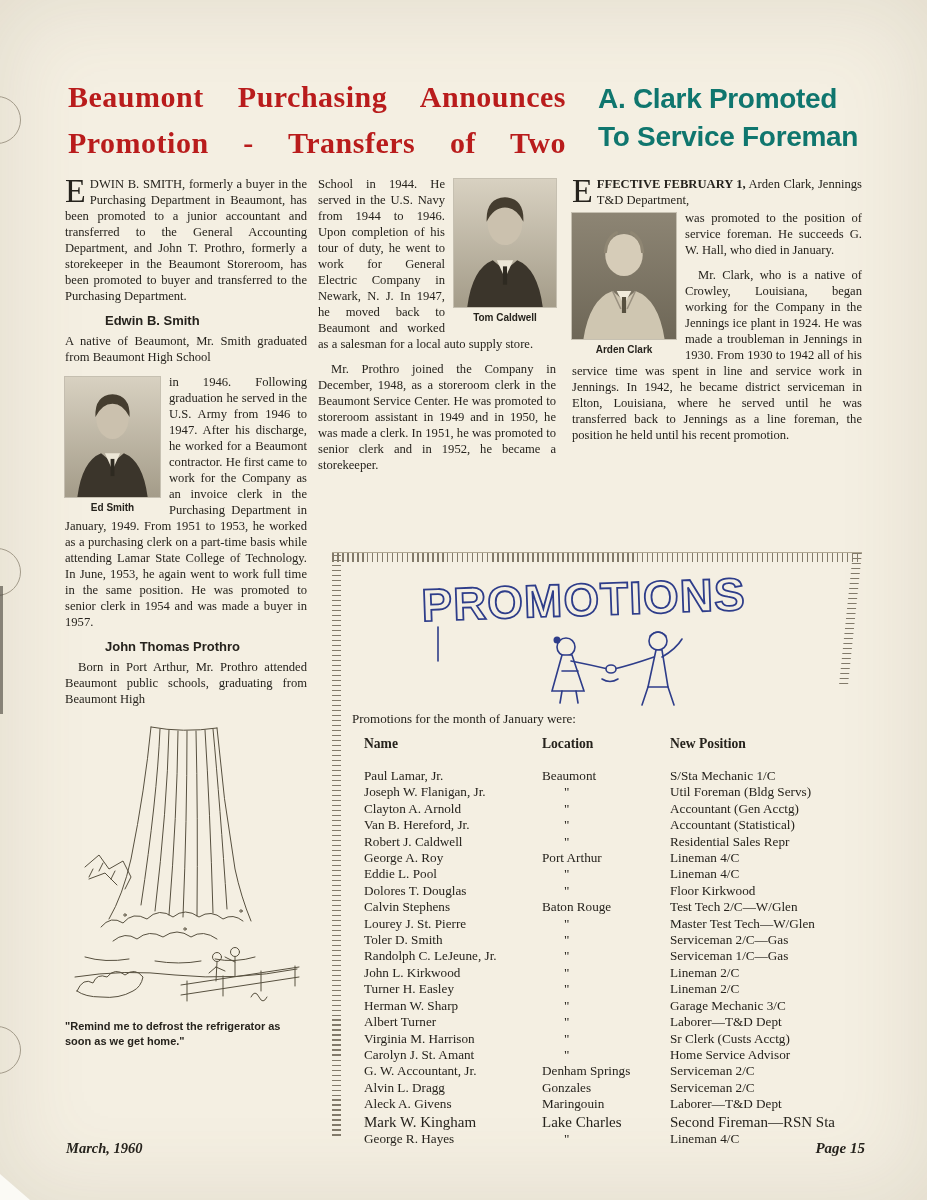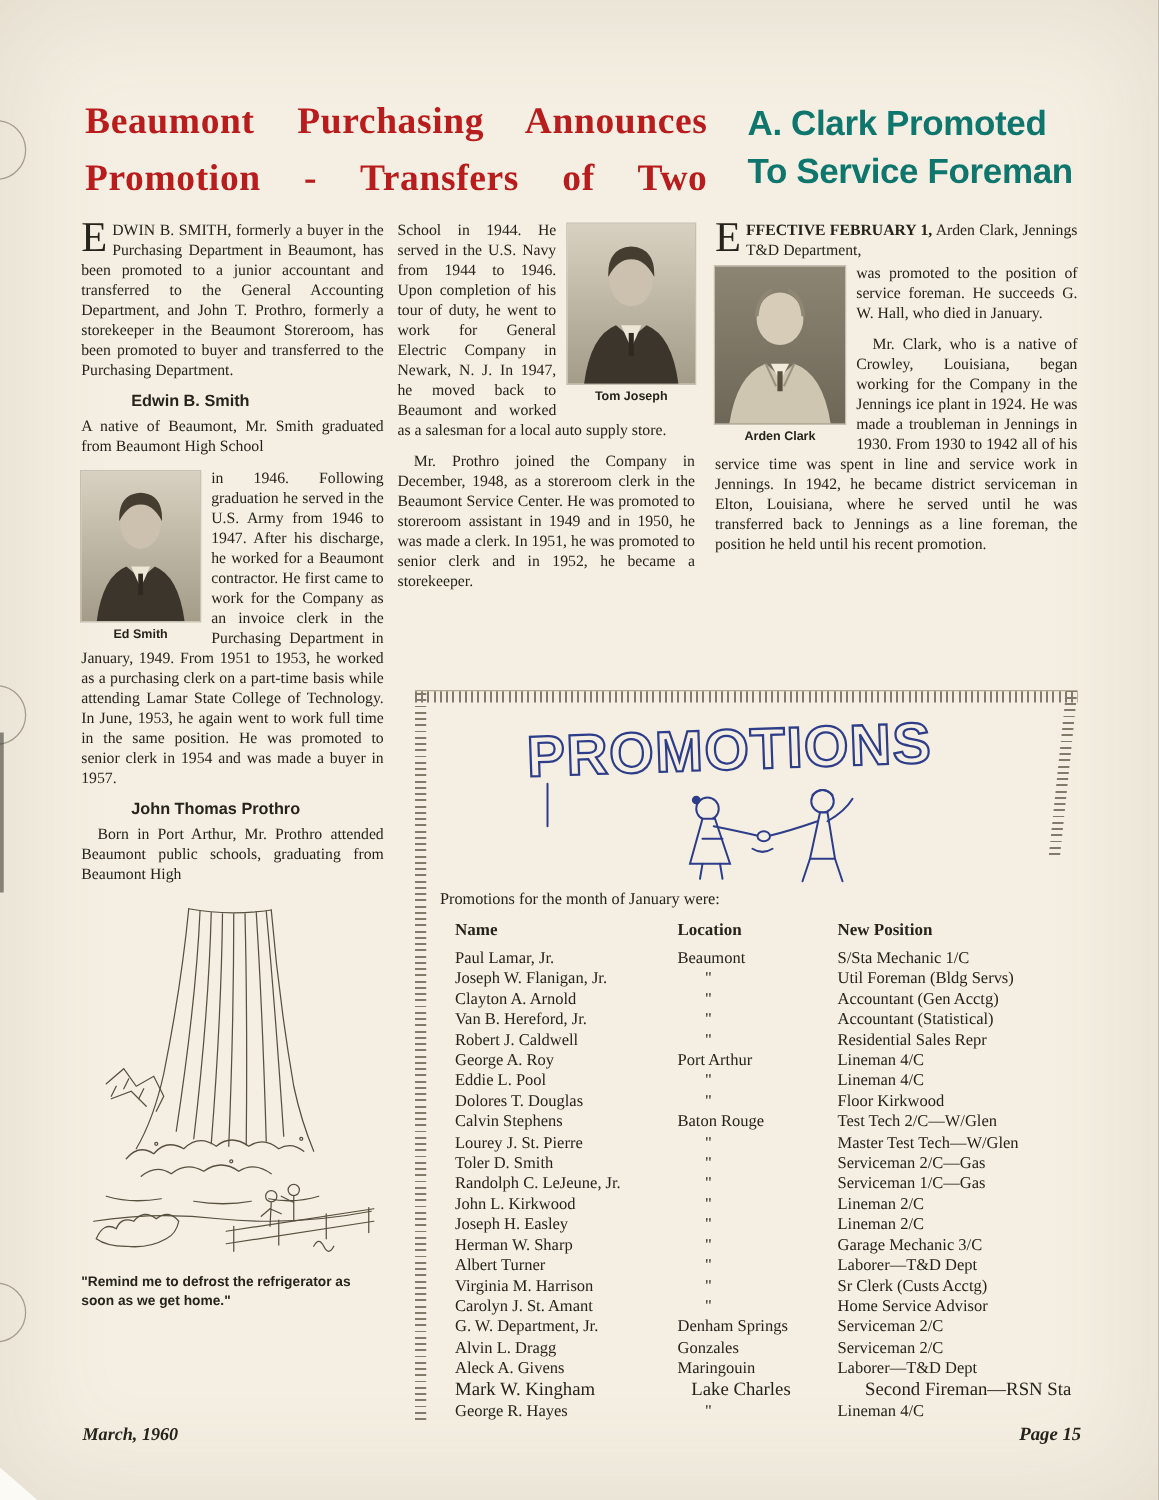--- a/index.html
+++ b/index.html
@@ -60,23 +60,23 @@
   .coil-left { position:absolute; top:0; left:0; bottom:0; width:9px;
     background:repeating-linear-gradient(0deg,#827a6a 0 1.5px, rgba(0,0,0,0) 1.5px 5px); }
   .coil-right { position:absolute; top:0; right:0; width:9px; height:132px;
     background:repeating-linear-gradient(0deg,#827a6a 0 1.5px, rgba(0,0,0,0) 1.5px 5px);
     transform:skewX(-6deg); transform-origin:top; }
   .promo-inner { position:absolute; inset:9px 10px 0 20px; }
   .promo-banner { display:block; width:372px; height:140px; margin:8px auto 0; }
   .promo-intro { text-align:left; font-size:13px; margin:2px 0 9px; }
   .ptable { margin-left:12px; }
   .phead, .prow { display:grid; grid-template-columns:178px 128px auto; white-space:nowrap; }
-  .phead { font-weight:700; font-size:13.6px; margin-bottom:6px; }
+  .phead { font-weight:700; font-size:13.6px; margin-bottom:16px; }
   .prow  { font-size:13.2px; line-height:16.4px; }
-  .prow:nth-child(22) { font-size:15px; line-height:18px;gap:11px; }
+  .prow:nth-child(22) { font-size:15px; line-height:18px; }
   .pcell-location.ditto { padding-left:22px; }
 
   
   .footer-date { position:absolute; left:66px; top:1140px; font-weight:700; font-style:italic; font-size:14.5px; }
   .footer-page { position:absolute; right:62px; top:1140px; font-weight:700; font-style:italic; font-size:15px; }
 </style>
 </head>
 <body>
 
 <svg width="0" height="0" style="position:absolute" aria-hidden="true">
@@ -182,21 +182,21 @@
       <div class="cartoon-caption">"Remind me to defrost the refrigerator as soon as we get home."</div>
     </div>
   </div>
 
   <div class="col col2">
     <div class="wrapblock">
       <figure class="fig-right photo-tom">
         <svg class="photo-svg" viewBox="0 0 100 126" preserveAspectRatio="none">
             <use href="#portrait-a"></use>
           </svg>
-        <div class="photo-caption">Tom Joseph</div>
+        <div class="photo-caption">Tom Caldwell</div>
       </figure>
       <span>School in 1944. He served in the U.S. Navy from 1944 to 1946. Upon completion of his tour of duty, he went to work for General Electric Company in Newark, N. J. In 1947, he moved back to Beaumont and worked as a salesman for a local auto supply store.</span>
     </div>
     <p class="indent">Mr. Prothro joined the Company in December, 1948, as a storeroom clerk in the Beaumont Service Center. He was promoted to storeroom assistant in 1949 and in 1950, he was made a clerk. In 1951, he was promoted to senior clerk and in 1952, he became a storekeeper.</p>
   </div>
 
   <div class="col col3">
     <p style="margin-bottom:2px"><span class="dropcap">E</span><b>FFECTIVE FEBRUARY 1,</b> <span>Arden Clark, Jennings T&amp;D Department,</span></p>
 
     <div class="wrapblock">
@@ -306,21 +306,21 @@
               <span class="pcell pcell-name">Randolph C. LeJeune, Jr.</span>
               <span class="pcell pcell-location ditto">"</span>
               <span class="pcell pcell-position">Serviceman 1/C—Gas</span>
             </div>
             <div class="prow">
               <span class="pcell pcell-name">John L. Kirkwood</span>
               <span class="pcell pcell-location ditto">"</span>
               <span class="pcell pcell-position">Lineman 2/C</span>
             </div>
             <div class="prow">
-              <span class="pcell pcell-name">Joseph H. Easley</span>
+              <span class="pcell pcell-name">Turner H. Easley</span>
               <span class="pcell pcell-location ditto">"</span>
               <span class="pcell pcell-position">Lineman 2/C</span>
             </div>
             <div class="prow">
               <span class="pcell pcell-name">Herman W. Sharp</span>
               <span class="pcell pcell-location ditto">"</span>
               <span class="pcell pcell-position">Garage Mechanic 3/C</span>
             </div>
             <div class="prow">
               <span class="pcell pcell-name">Albert Turner</span>
@@ -331,21 +331,21 @@
               <span class="pcell pcell-name">Virginia M. Harrison</span>
               <span class="pcell pcell-location ditto">"</span>
               <span class="pcell pcell-position">Sr Clerk (Custs Acctg)</span>
             </div>
             <div class="prow">
               <span class="pcell pcell-name">Carolyn J. St. Amant</span>
               <span class="pcell pcell-location ditto">"</span>
               <span class="pcell pcell-position">Home Service Advisor</span>
             </div>
             <div class="prow">
-              <span class="pcell pcell-name">G. W. Department, Jr.</span>
+              <span class="pcell pcell-name">G. W. Accountant, Jr.</span>
               <span class="pcell pcell-location">Denham Springs</span>
               <span class="pcell pcell-position">Serviceman 2/C</span>
             </div>
             <div class="prow">
               <span class="pcell pcell-name">Alvin L. Dragg</span>
               <span class="pcell pcell-location">Gonzales</span>
               <span class="pcell pcell-position">Serviceman 2/C</span>
             </div>
             <div class="prow">
               <span class="pcell pcell-name">Aleck A. Givens</span>

